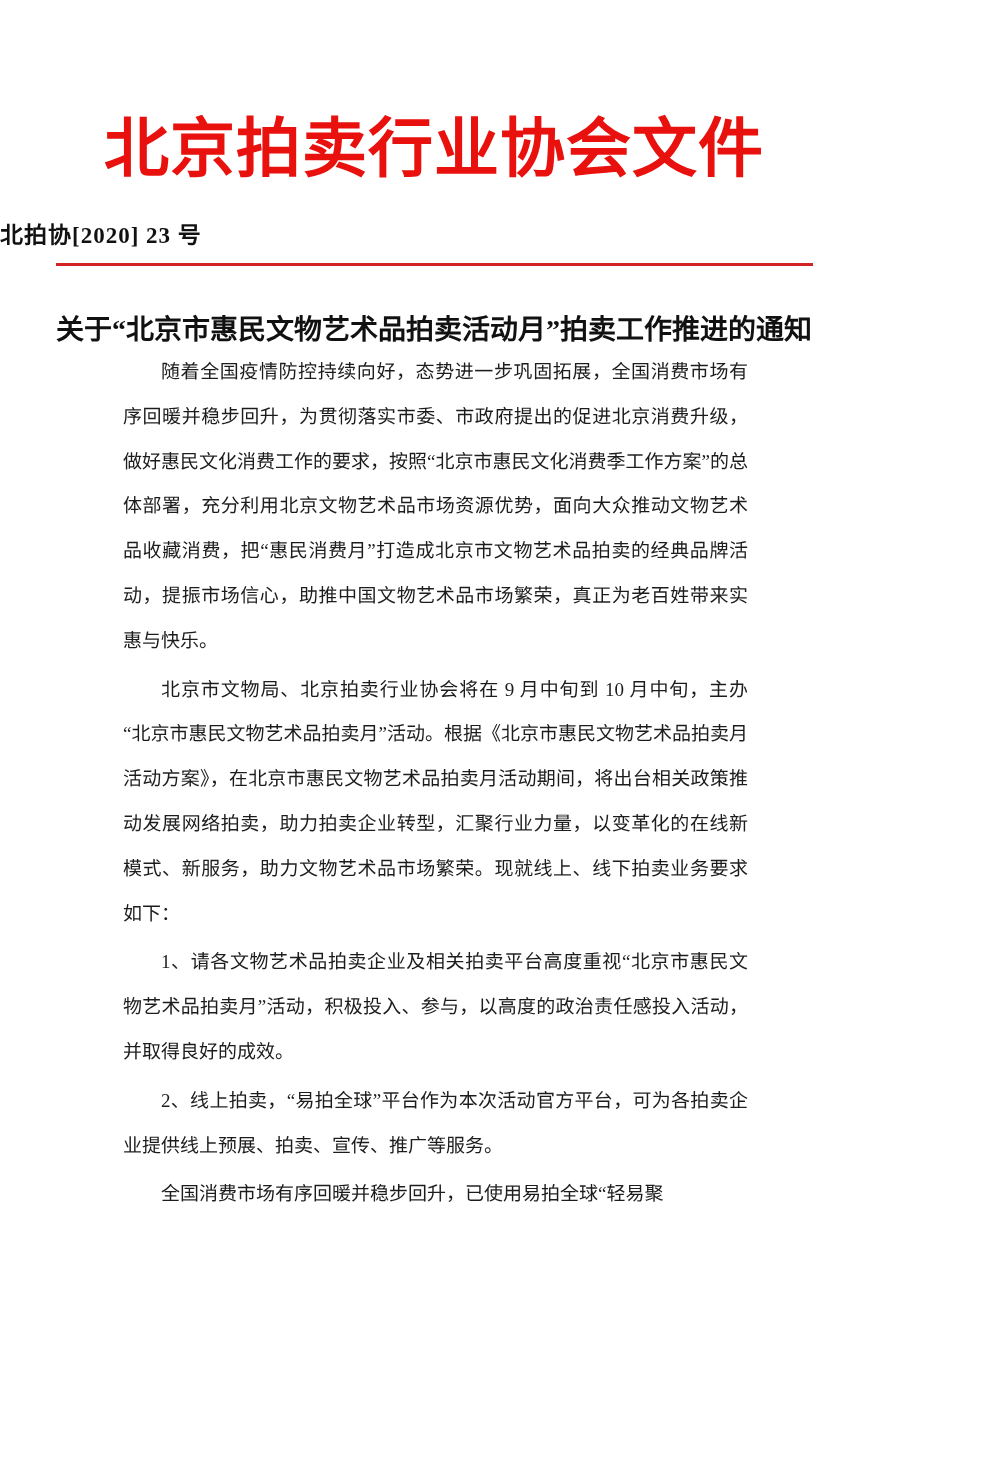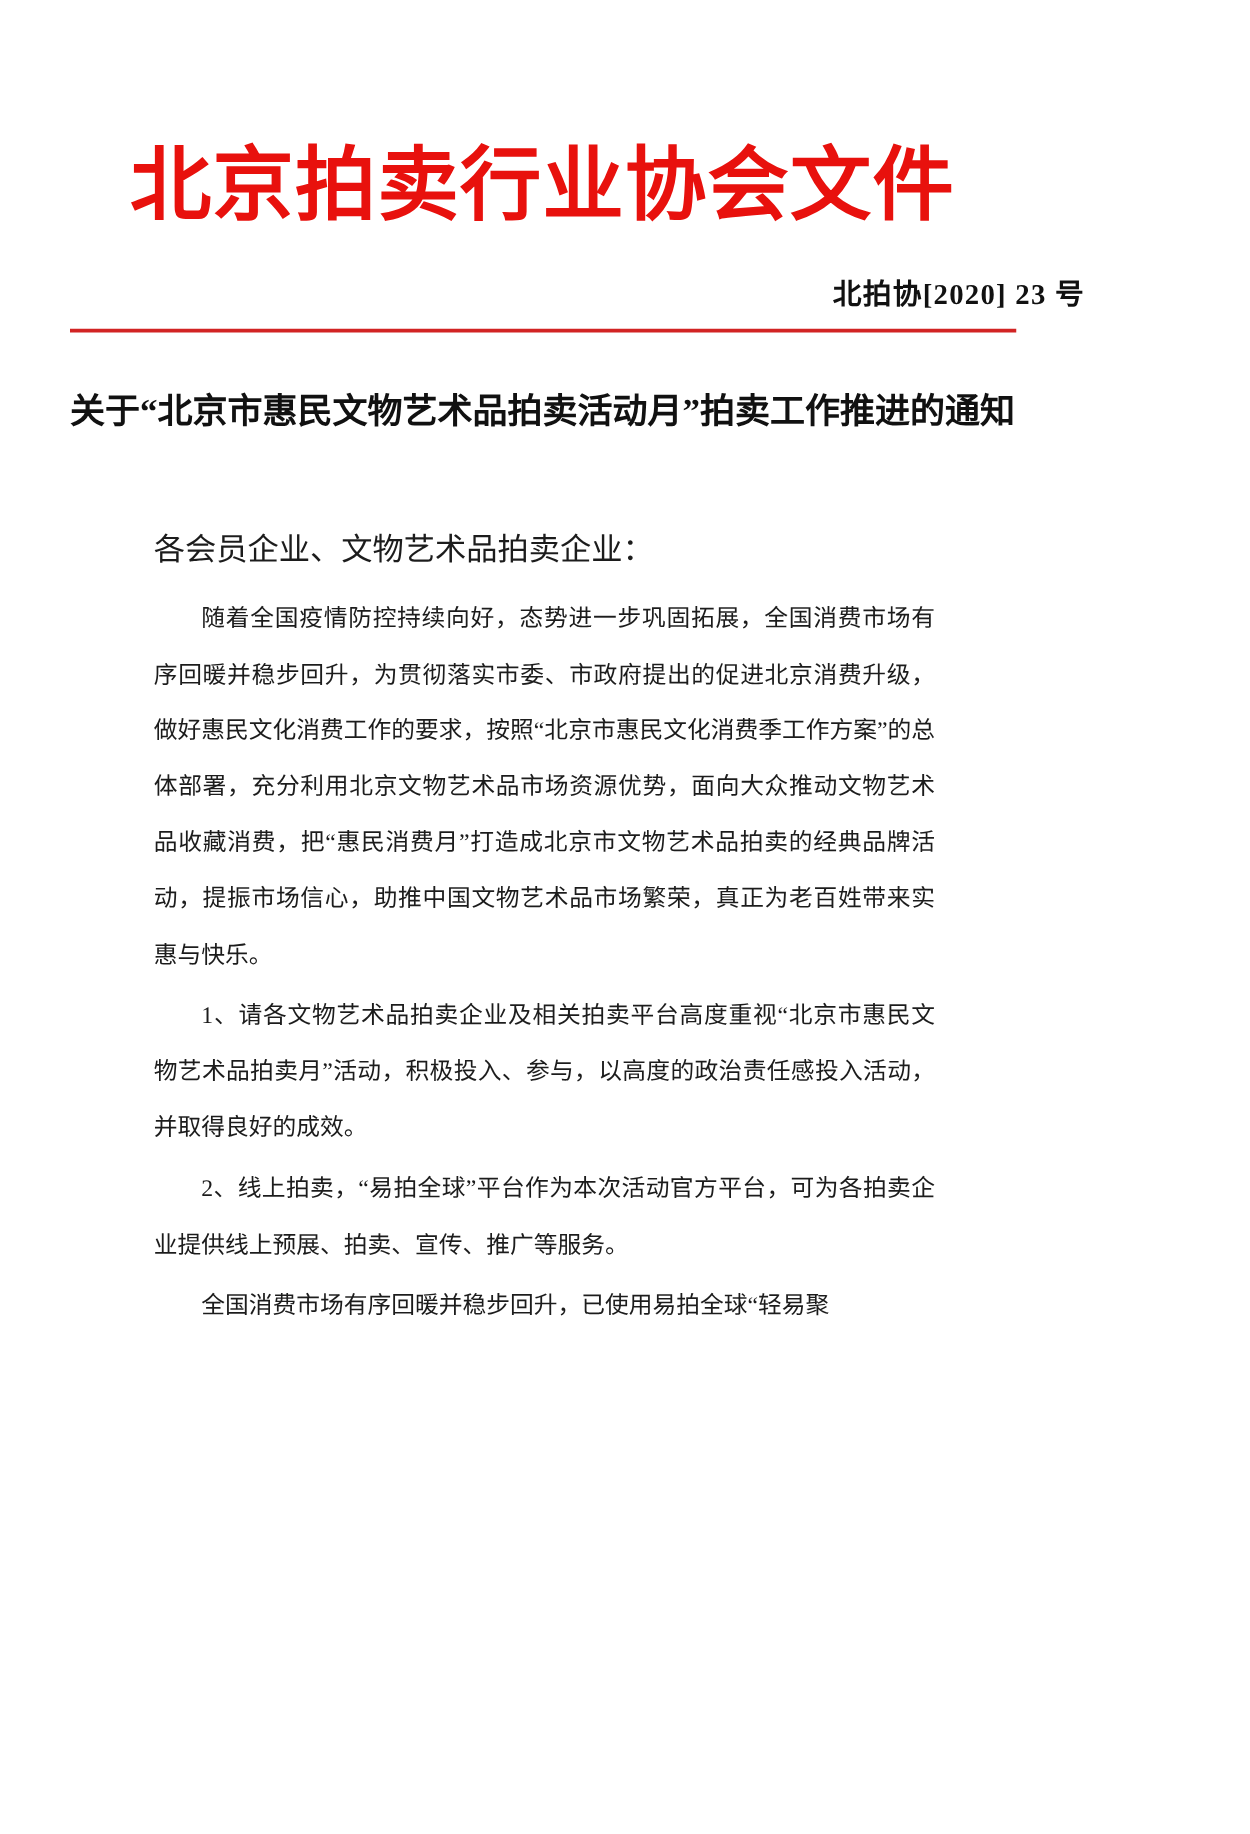--- a/index.html
+++ b/index.html
@@ -24,21 +24,21 @@
     text-align: center;
     font-size: 65px;
     line-height: 70px;
     font-weight: bold;
     color: #e8110d;
     letter-spacing: 1px;
     white-space: nowrap;
   }
   .doc-number {
     margin-top: 37px;
-    text-align: right;
+    text-align: left;
     font-size: 23px;
     line-height: 30px;
     font-weight: bold;
     color: #111111;
     letter-spacing: 1px;
   }
   .red-rule {
     width: 757px;
     height: 3px;
     background: #d22424;
@@ -79,24 +79,24 @@
 
   <div class="org-title">北京拍卖行业协会文件</div>
 
   <div class="doc-number">北拍协[2020] 23 号</div>
 
   <div class="red-rule"></div>
 
   <div class="doc-heading">关于“北京市惠民文物艺术品拍卖活动月”拍卖工作推进的通知</div>
 
   <div class="doc-body">
-    <div class="salutation">各会员企业、文物艺术品拍卖企业：</div>
 
     <p class="para">随着全国疫情防控持续向好，态势进一步巩固拓展，全国消费市场有序回暖并稳步回升，为贯彻落实市委、市政府提出的促进北京消费升级，做好惠民文化消费工作的要求，按照“北京市惠民文化消费季工作方案”的总体部署，充分利用北京文物艺术品市场资源优势，面向大众推动文物艺术品收藏消费，把“惠民消费月”打造成北京市文物艺术品拍卖的经典品牌活动，提振市场信心，助推中国文物艺术品市场繁荣，真正为老百姓带来实惠与快乐。</p>
 
+    <p class="para">北京市文物局、北京拍卖行业协会将在 9 月中旬到 10 月中旬，主办“北京市惠民文物艺术品拍卖月”活动。根据《北京市惠民文物艺术品拍卖月活动方案》，在北京市惠民文物艺术品拍卖月活动期间，将出台相关政策推动发展网络拍卖，助力拍卖企业转型，汇聚行业力量，以变革化的在线新模式、新服务，助力文物艺术品市场繁荣。现就线上、线下拍卖业务要求如下：</p>
 
     <p class="para">1、请各文物艺术品拍卖企业及相关拍卖平台高度重视“北京市惠民文物艺术品拍卖月”活动，积极投入、参与，以高度的政治责任感投入活动，并取得良好的成效。</p>
 
     <p class="para">2、线上拍卖，“易拍全球”平台作为本次活动官方平台，可为各拍卖企业提供线上预展、拍卖、宣传、推广等服务。</p>
 
     <p class="para">全国消费市场有序回暖并稳步回升，已使用易拍全球“轻易聚</p>
   </div>
 
 </div>
 

